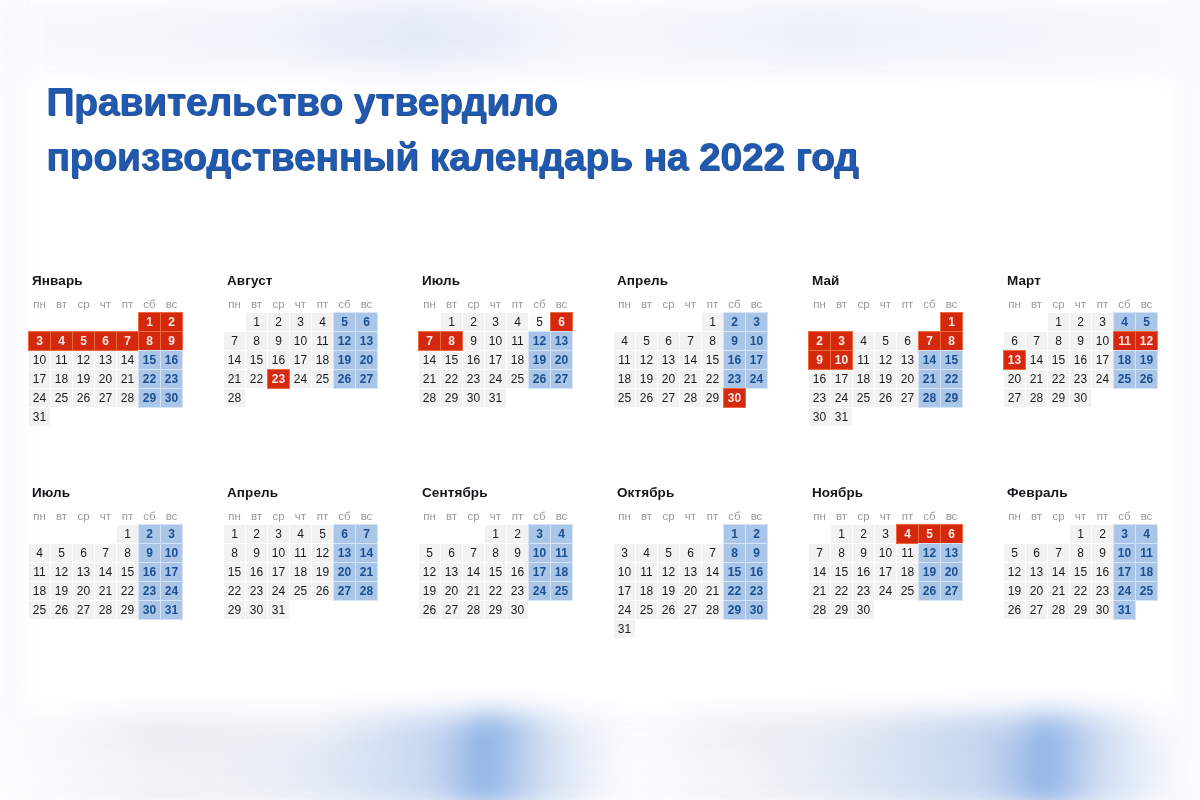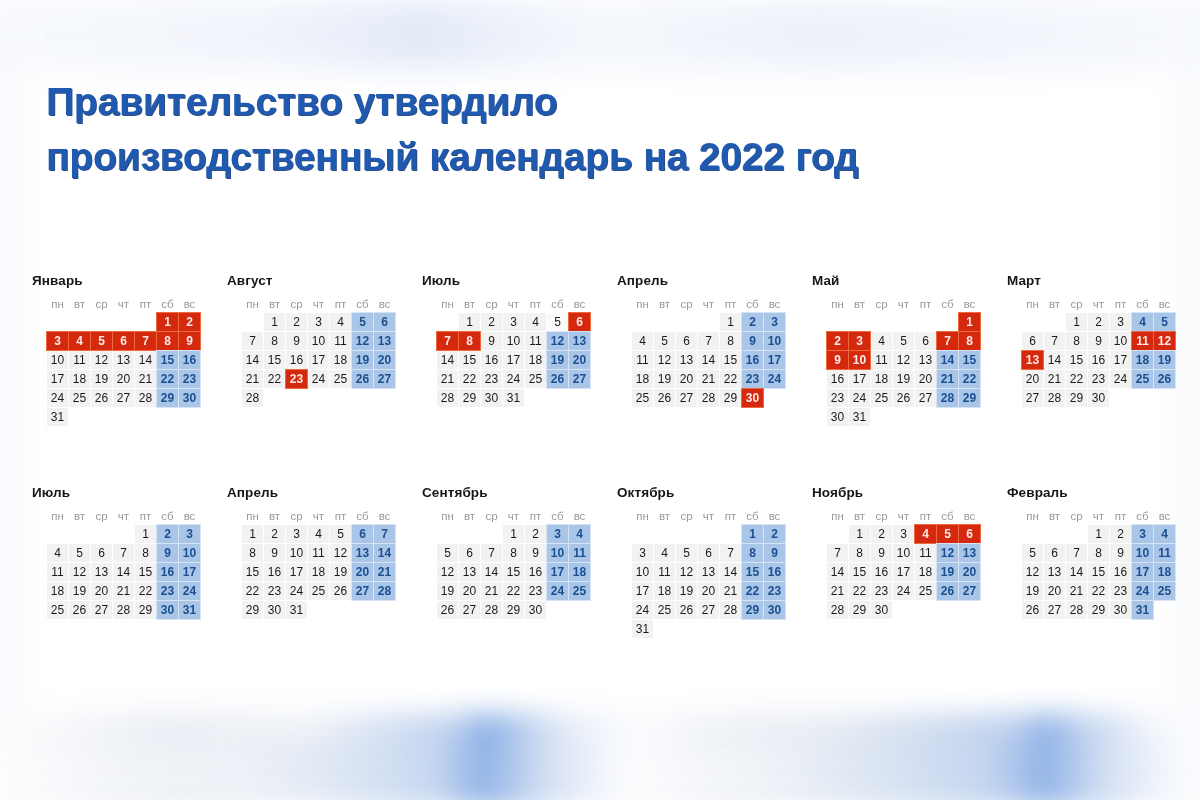--- a/index.html
+++ b/index.html
@@ -56,21 +56,21 @@
   .row{display:flex;}
   .row.second{margin-top:43px;}
   .month{width:195px;}
   .month-name{
     font-size:13.5px;
     color:#16161a;
     font-weight:bold;
     margin:15px 0 7px 4px;
     letter-spacing:.1px;
   }
-  table.cal{border-collapse:separate;border-spacing:1px;margin-left:18px;}
+  table.cal{border-collapse:separate;border-spacing:1px;margin-left:0;}
   table.cal th{
     width:21px;height:16px;
     font-size:11.5px;font-weight:normal;
     color:#9a9a9a;
     text-align:center;
     padding:0;
   }
   table.cal td{
     width:21px;height:18px;
     font-size:12px;

